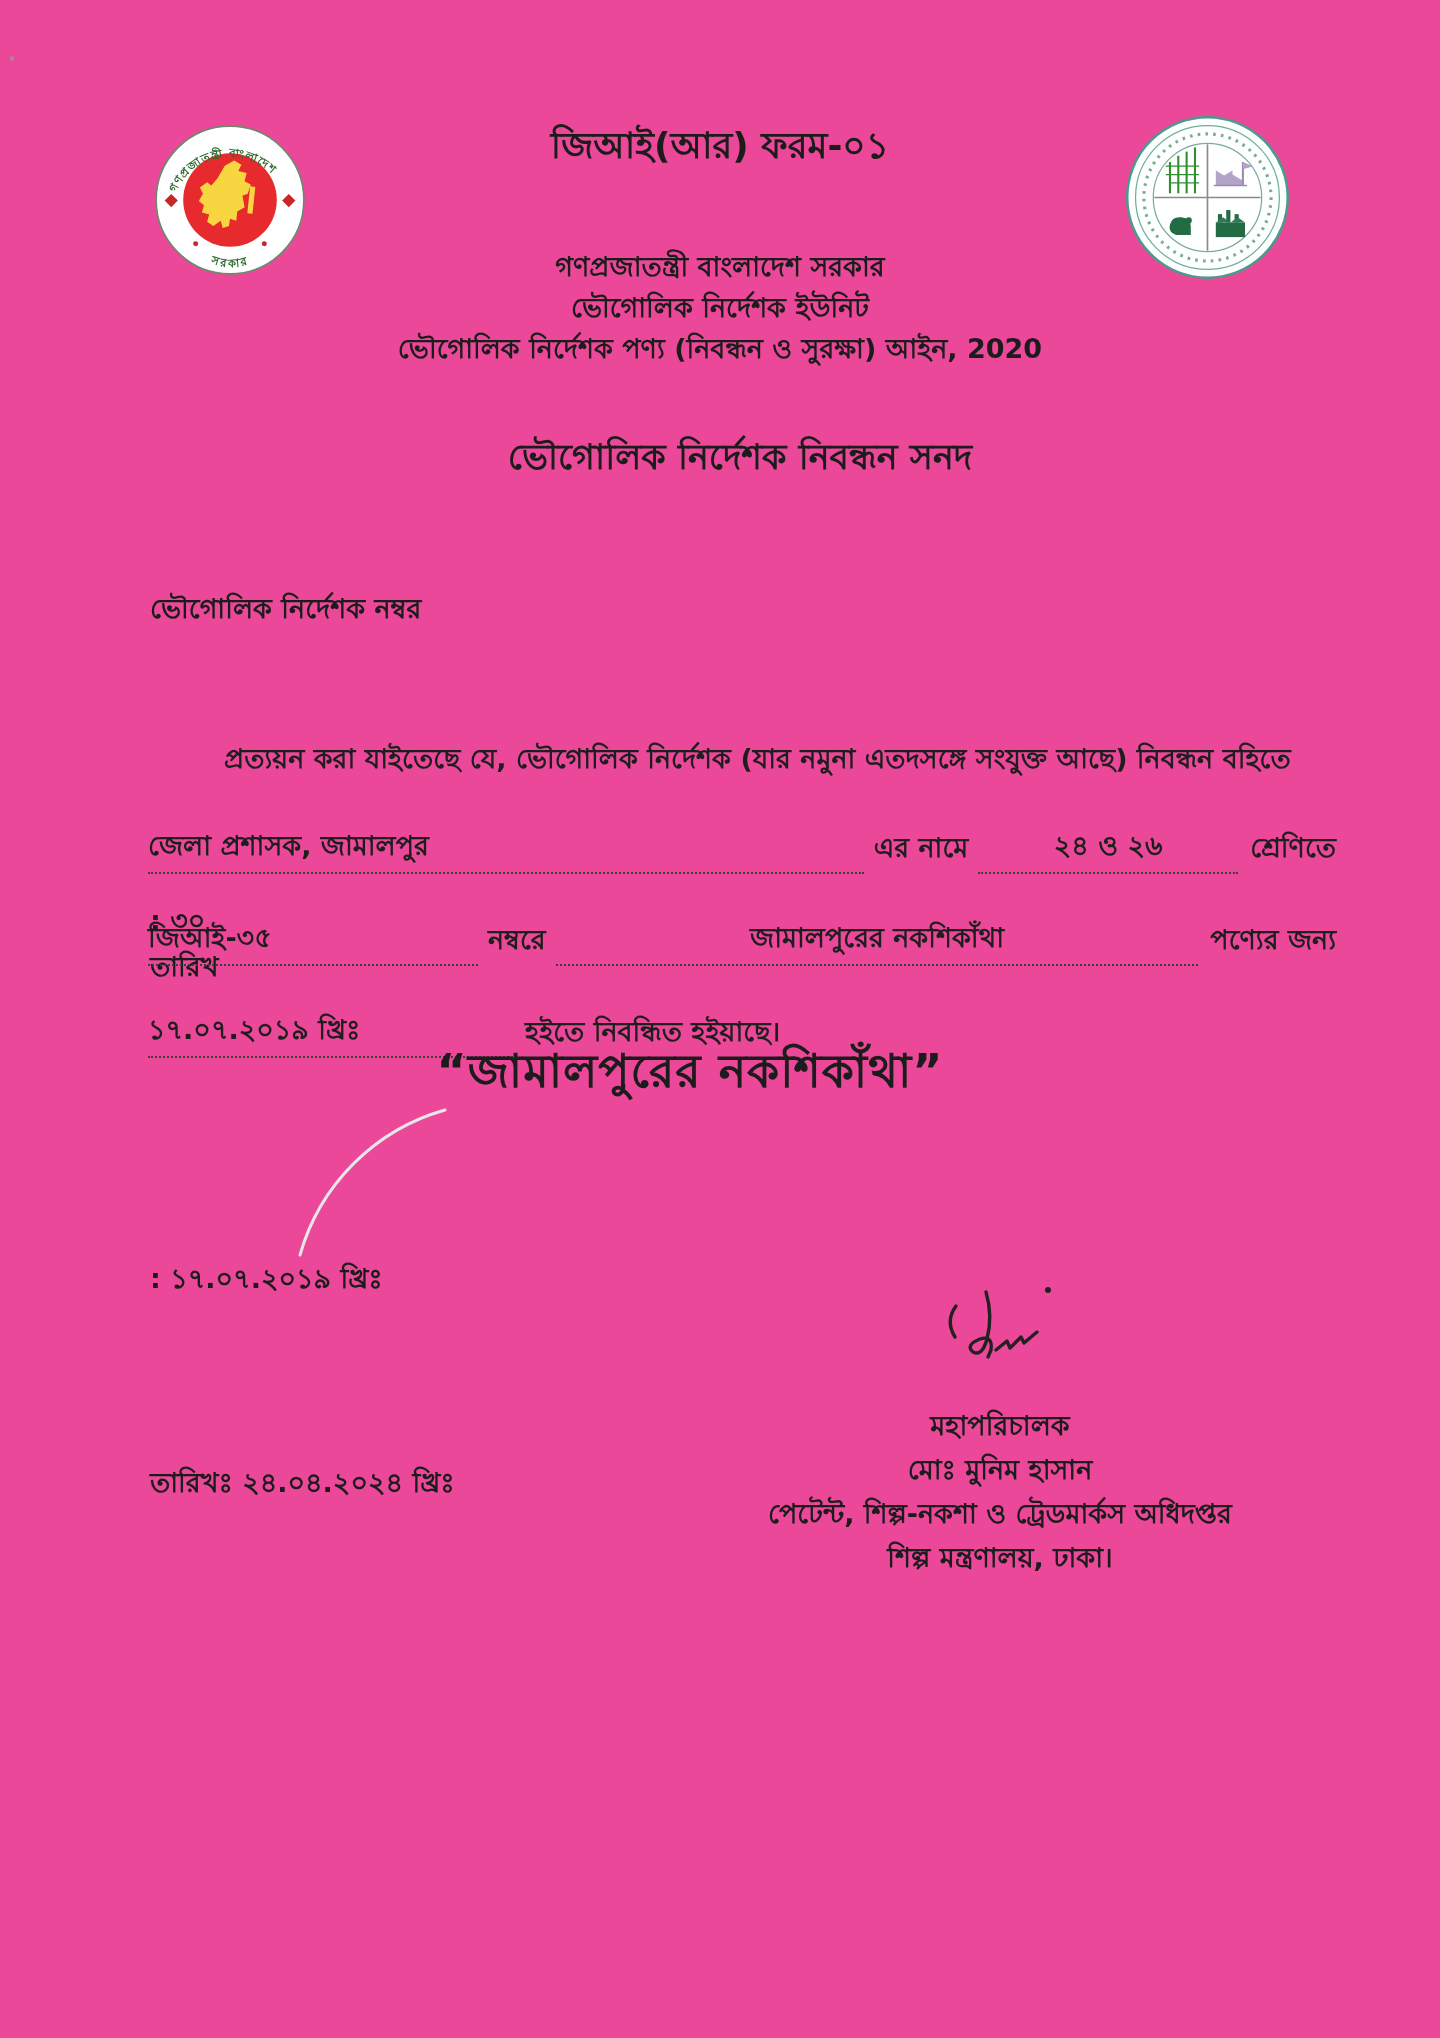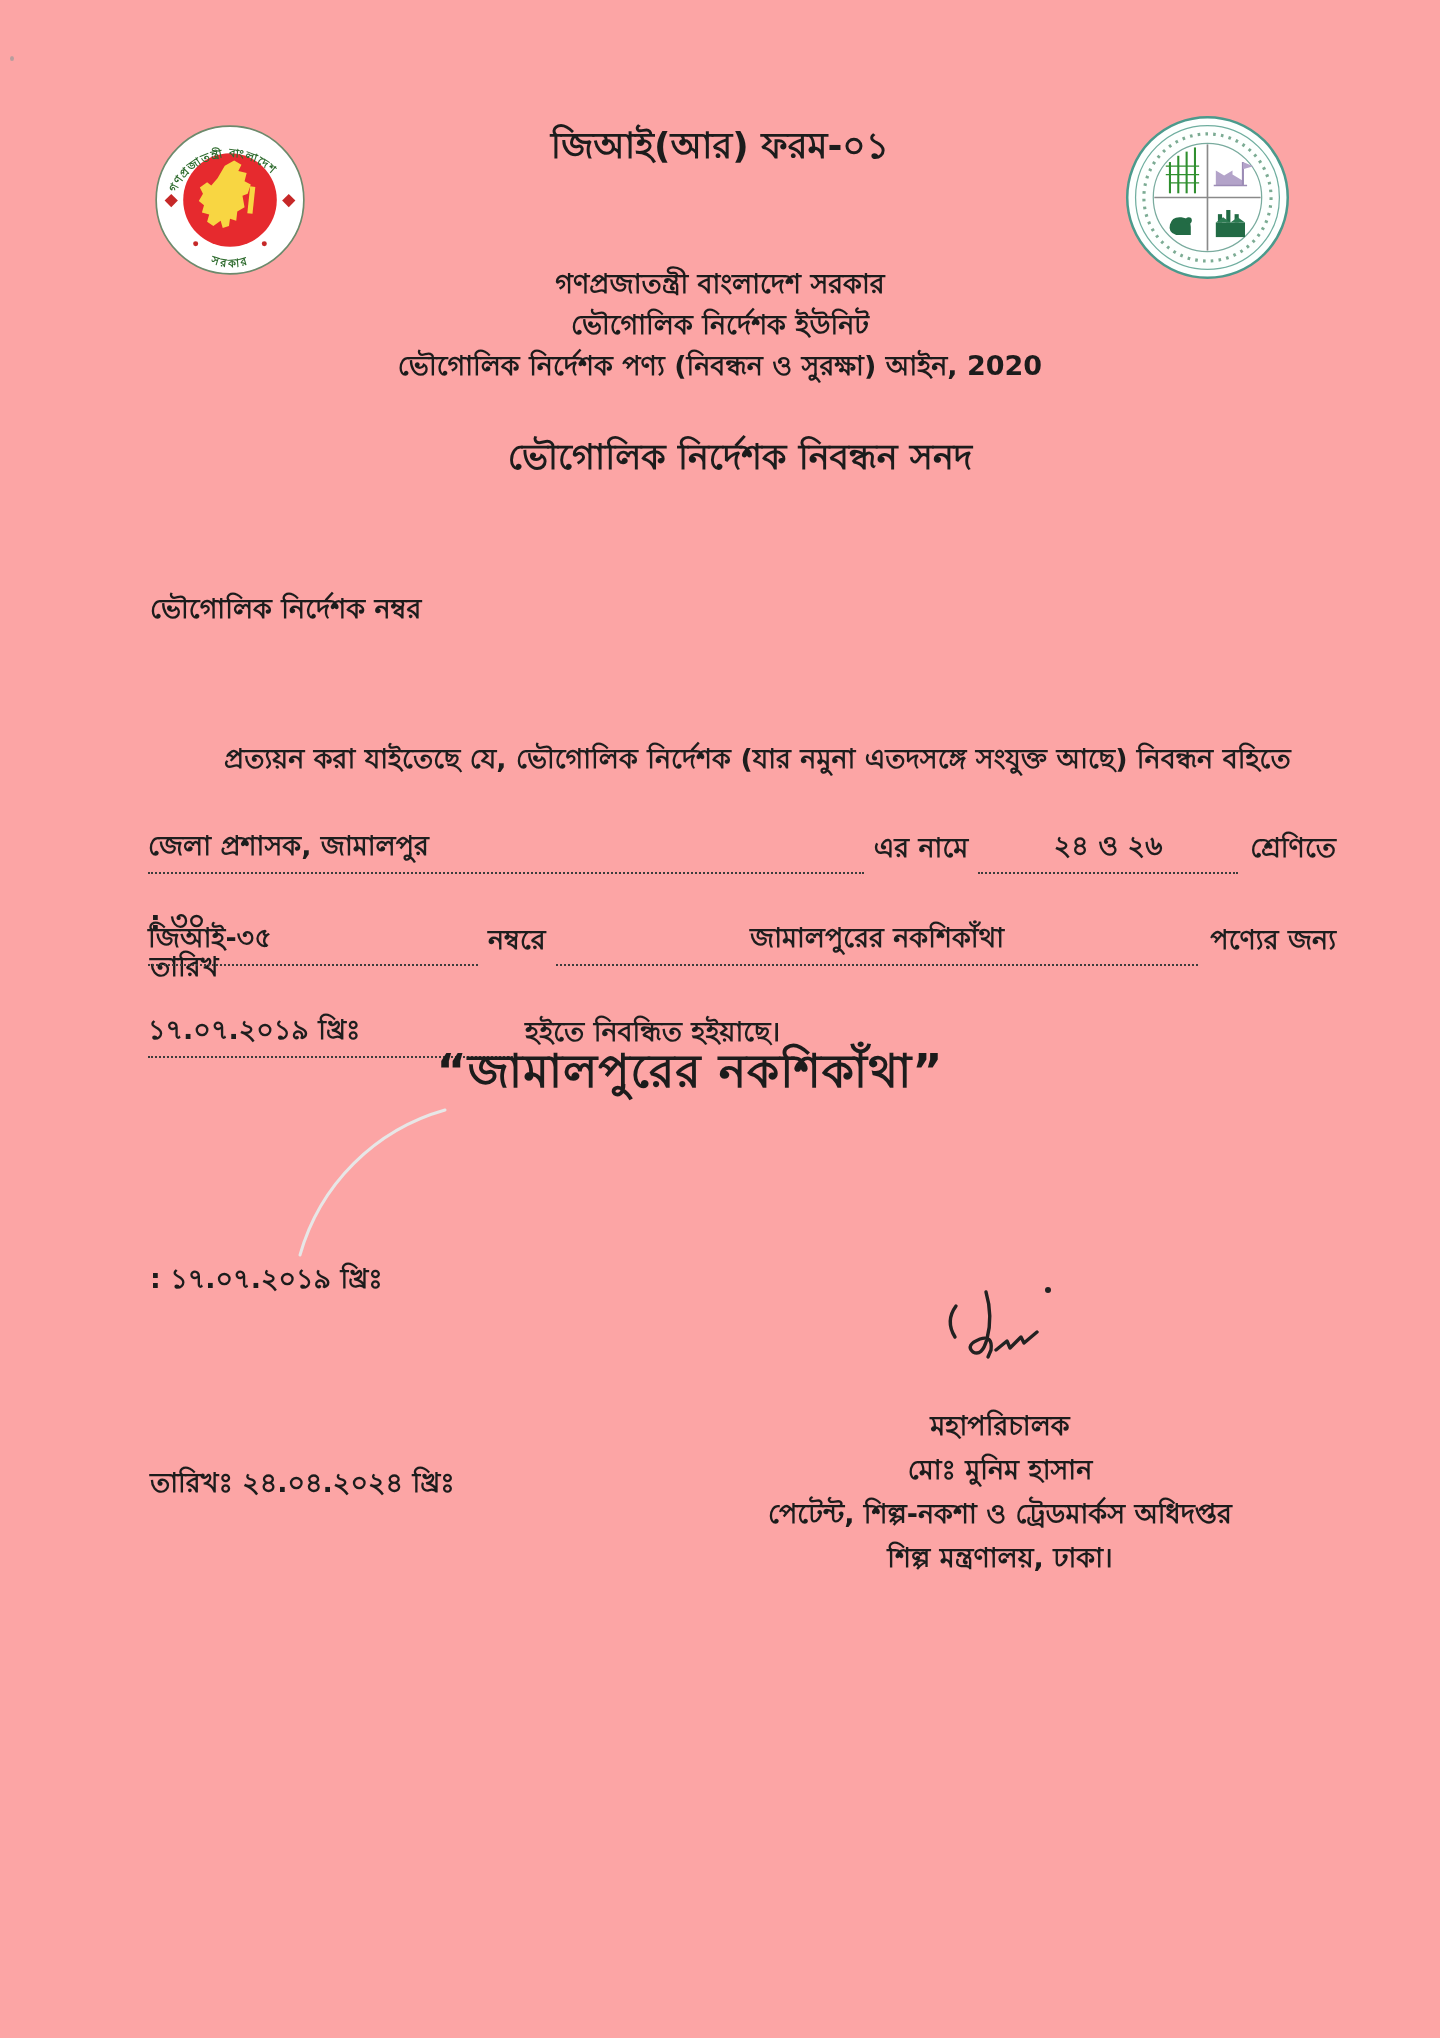--- a/index.html
+++ b/index.html
@@ -1,20 +1,20 @@
 <!DOCTYPE html>
 <html><head>
 <meta charset="utf-8">
 <style>
   * { margin:0; padding:0; box-sizing:border-box; }
   html,body { background:#ffffff; }
   .page {
     position:relative;
     width:1440px; height:2038px;
-    background:#fca5a5;
+    background:#ec4899;
     font-family:"DejaVu Sans","Liberation Sans",sans-serif;
     color:#1c1c1c;
     overflow:hidden;
   }
   .scan-dot {
     position:absolute; left:10px; top:56px;
     width:4px; height:5px; background:#9a9a9a; border-radius:50%;
     opacity:.7;
   }
   
@@ -24,21 +24,20 @@
     font-size:36px; font-weight:800;
   }
   .seal { position:absolute; }
   .seal-left { left:152px; top:122px; width:156px; height:156px; }
   .seal-right { left:1122px; top:112px; width:172px; height:172px; }
   .org-block {
     position:absolute; left:0; right:0; top:246px;
     text-align:center;
     font-size:27px; font-weight:600;
     line-height:41px;
-    margin-top:17px;
   }
   .cert-title {
     position:absolute; left:0; right:0; top:430px;
     text-align:center;
     font-size:35px; font-weight:800;padding-left:40px;
   }
   .rule-ref {
     position:absolute; left:0; right:0; top:520px;
     text-align:center;
     font-size:26px; font-weight:600;

